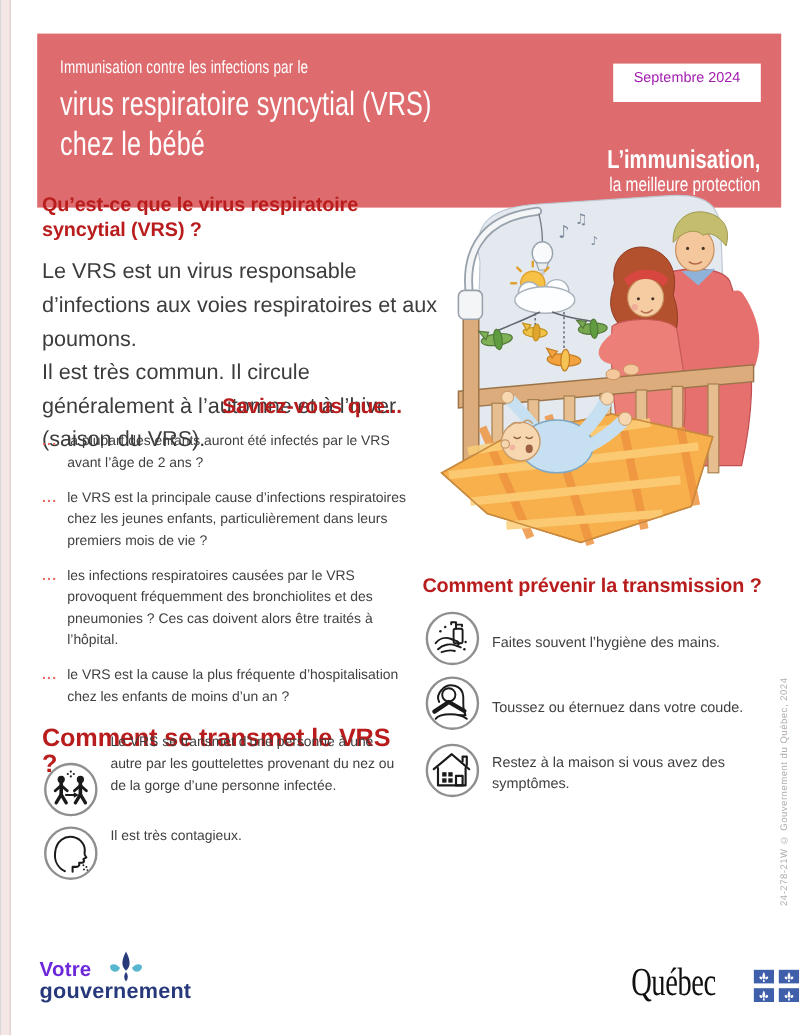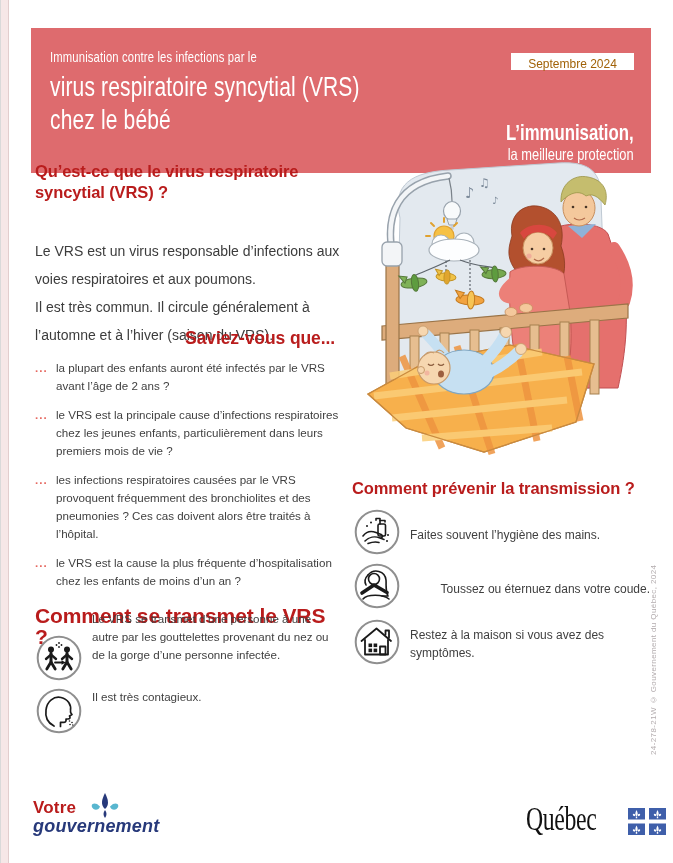--- a/index.html
+++ b/index.html
@@ -9,41 +9,41 @@
 
   
   .edge-strip { position:absolute; left:0; top:0; width:9px; height:863px;
     background:#F6E7E7; border-right:1px solid #E2CDCD; border-left:1px solid #D9D9D9; }
 
   
   .banner { position:absolute; left:31px; top:0; width:620px; height:145px; background:#DE6B6E; color:#fff;margin-top:28px; }
   .eyebrow { position:absolute; left:19px; top:20px; font-size:15px; transform:scaleX(.75); transform-origin:0 50%; white-space:nowrap; letter-spacing:.2px; }
   .title-line { position:absolute; left:19px; font-size:28px; line-height:33px; transform:scaleX(.75); transform-origin:0 50%; white-space:nowrap; letter-spacing:.2px; }
   .t1 { top:42px; } .t2 { top:75px; }
-  .badge { position:absolute; right:17px; top:25px; width:123px; height:17px; background:#fff; color:#a16207;
+  .badge { position:absolute; right:17px; top:25px; width:123px; height:32px; background:#fff; color:#a21caf;
     font-size:12px; line-height:23px; text-align:center; }
   .tagline { position:absolute; right:17px; bottom:9px; text-align:right; transform:scaleX(.78); transform-origin:100% 50%; white-space:nowrap; }
   .tag-bold { display:block; font-size:21.5px; font-weight:bold; line-height:24px; }
   .tag-light { display:block; font-size:16.5px; font-weight:normal; line-height:19px; }
 
   
   .red-h { position:absolute; color:#b91c1c; font-weight:bold; font-size:16.5px; line-height:21px; letter-spacing:-.1px; }
-  .body-copy { position:absolute; left:35px; top:212px; width:330px; font-size:14px; line-height:28px; color:#3C3C3C;margin-top:25px; }
+  .body-copy { position:absolute; left:35px; top:212px; width:330px; font-size:18px; line-height:28px; color:#3C3C3C; }
 
   .bullets { position:absolute; left:35px; top:359px; width:316px; }
   .bullet { position:relative; padding-left:21px; margin-bottom:11px; font-size:11.6px; line-height:18px; color:#3F3F3F; }
   .bmark { position:absolute; left:0; top:0; color:#E6675F; font-weight:bold; letter-spacing:1px; }
 
   .icon-row-text { position:absolute; font-size:11.6px; line-height:18px; color:#3F3F3F; }
   .circle-icon { position:absolute; width:46px; height:46px; }
 
   
   .gov { position:absolute; left:33px; top:798px; }
-  .gov-votre { font-size:17px; font-weight:bold; color:#b91c1c; letter-spacing:.2px; }
-  .gov-gouv  { font-size:18px; font-weight:bold; color:#27397A; letter-spacing:.2px; margin-top:-2px;font-style:italic; }
+  .gov-votre { font-size:17px; font-weight:bold; color:#6d28d9; letter-spacing:.2px; }
+  .gov-gouv  { font-size:18px; font-weight:bold; color:#27397A; letter-spacing:.2px; margin-top:-2px; }
   .gov-fleur { position:absolute; left:55px; top:-6px; }
 
   .qc-mark { position:absolute; left:505px; top:801px; display:flex; align-items:center;margin-left:21px; }
   .qc-word { font-family:"Liberation Serif", serif; font-size:33px; color:#111; transform:scaleX(.72); transform-origin:0 50%; white-space:nowrap; letter-spacing:-.5px; }
   .qc-flag { position:absolute; left:102px; top:7px; }
 
   .side-text { position:absolute; left:649px; top:545px; height:210px; writing-mode:vertical-rl; transform:rotate(180deg);
     font-size:8px; color:#B3ACAE; letter-spacing:.4px; white-space:nowrap; }
 
   .illo { position:absolute; left:362px; top:156px; }
@@ -290,21 +290,21 @@
   <svg class="circle-icon" style="left:354px; top:563px;" viewBox="0 0 46 46">
     <circle cx="23" cy="23" r="21.3" fill="#fff" stroke="#8F8F8F" stroke-width="2"></circle>
     <g fill="none" stroke="#1a1a1a" stroke-width="1.6" stroke-linecap="round" stroke-linejoin="round">
       <path d="M14 12 C20 5 31 8 32 17 C32.5 23 31 27 34 33 L28 33"></path>
       <path d="M14 12 C11 15 10.5 19 12 22"></path>
       <circle cx="20" cy="16" r="5.5"></circle>
       <path d="M9 36 C13 31 29 31 35 36"></path>
     </g>
     <path d="M8 30 L20 22 L33 29.5" fill="none" stroke="#1a1a1a" stroke-width="3.6" stroke-linecap="round" stroke-linejoin="round"></path>
   </svg>
-  <div class="icon-row-text" style="left:410px; top:580px; width:240px; font-size:12px;text-align:right;">Toussez ou éternuez dans votre coude.</div>
+  <div class="icon-row-text" style="left:410px; top:580px; width:240px; font-size:12px;">Toussez ou éternuez dans votre coude.</div>
 
   <svg class="circle-icon" style="left:354px; top:619px;" viewBox="0 0 46 46">
     <circle cx="23" cy="23" r="21.3" fill="#fff" stroke="#8F8F8F" stroke-width="2"></circle>
     <g fill="none" stroke="#1a1a1a" stroke-width="1.8" stroke-linecap="round" stroke-linejoin="round">
       <path d="M7.5 22 L22.5 9.5 L37 22"></path>
       <path d="M31.5 15.5 L31.5 11.5 L35 11.5 L35 18.5"></path>
       <path d="M11 21 L11 35.5 L34 35.5 L34 21"></path>
       <rect x="26" y="27.5" width="5.5" height="8"></rect>
     </g>
     <g fill="#1a1a1a">

